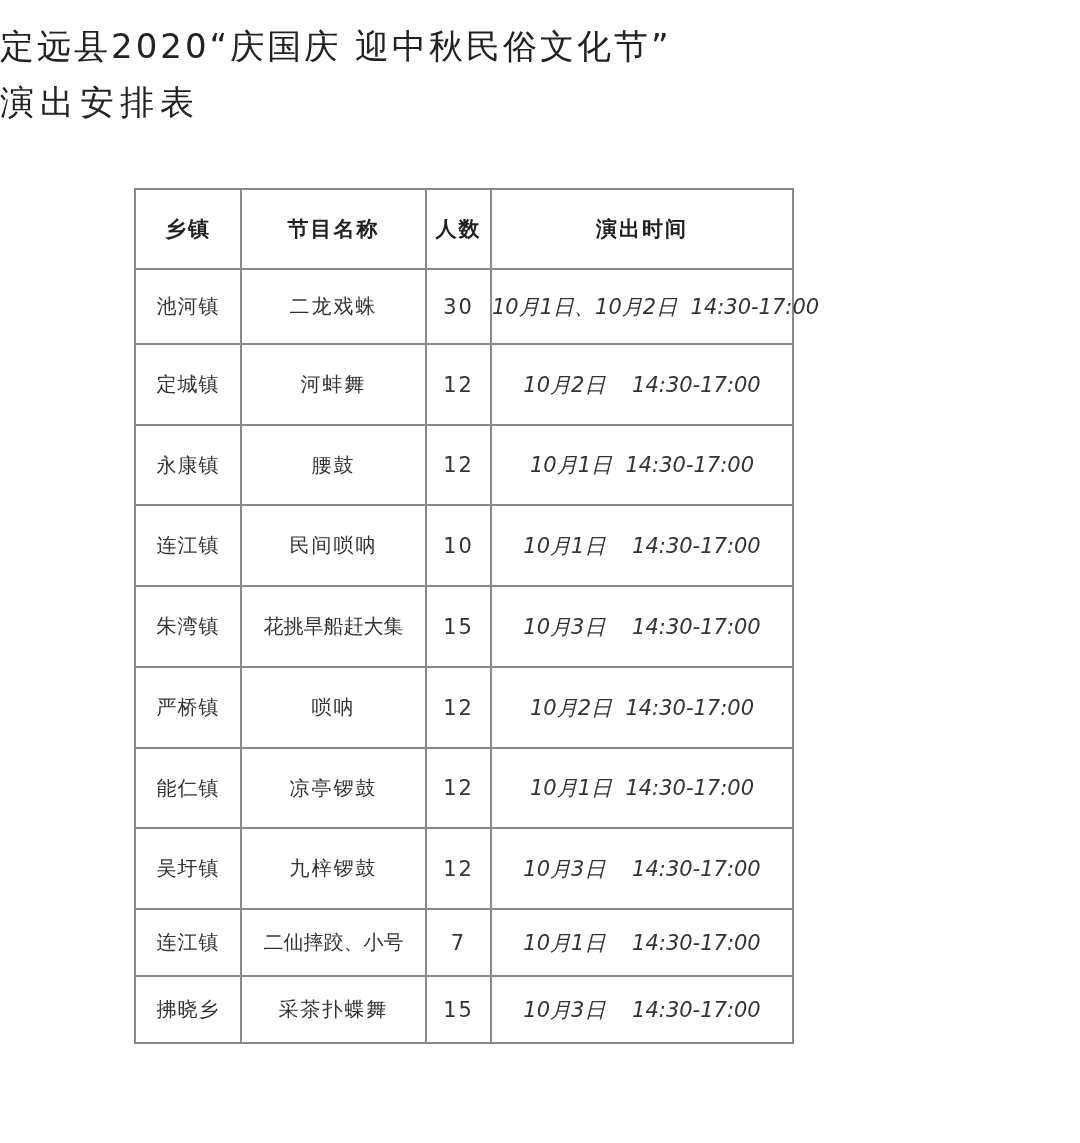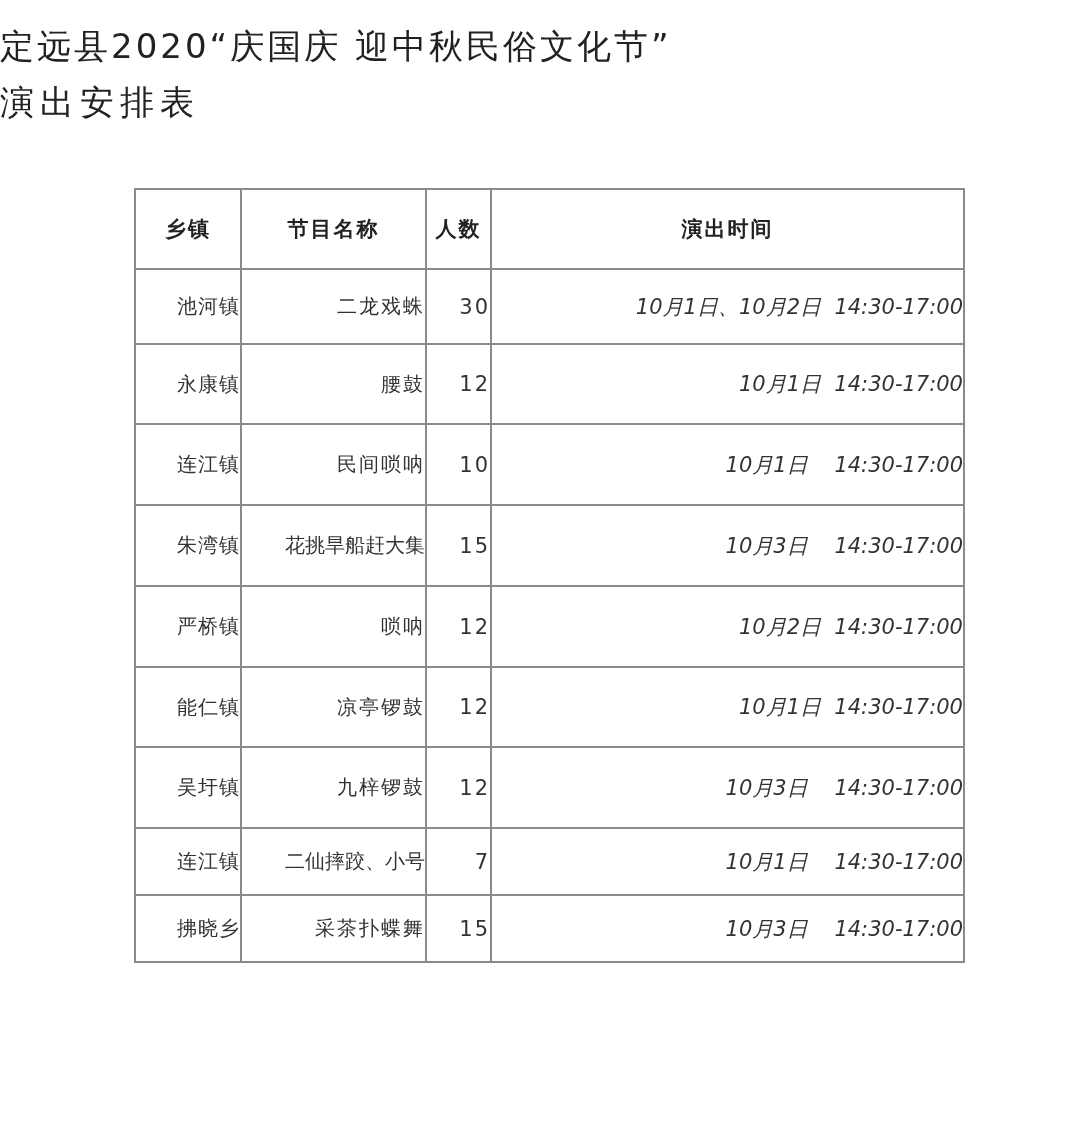--- a/index.html
+++ b/index.html
@@ -8,28 +8,28 @@
     font-family: "DejaVu Sans", sans-serif; color: #2a2a2a; overflow: hidden;
   }
   .title {
     position: absolute; left: 0; width: 1080px; text-align: left;
     font-size: 34px; letter-spacing: 3px; color: #222; font-weight: normal;
   }
   .title.l1 { top: 24px; }
   .title.l2 { top: 80px; letter-spacing: 6px; }
   table.sched {
     position: absolute; left: 134px; top: 188px;
-    width: 831px; border-collapse: collapse; table-layout: fixed;
+    width: 660px; border-collapse: collapse; table-layout: fixed;
   }
   table.sched td, table.sched th {
     border: 2px solid #8a8a8a; text-align: center; vertical-align: middle;
     padding: 0; font-weight: normal; color: #333;
   }
   table.sched th { font-size: 21px; color: #222; font-weight: bold; letter-spacing: 2px; }
-  table.sched td { font-size: 20px; letter-spacing: 2px; text-align: right; }
+  table.sched td { font-size: 20px; letter-spacing: 2px; }
   table.sched td.time { font-style: italic; letter-spacing: 0px; font-size: 21px; }
   table.sched td.cnt { font-size: 21px; }
   table.sched td.town { letter-spacing: 1px; }
   .col-town { width: 106px; }
   .col-prog { width: 185px; }
   .col-cnt { width: 65px; }
   .col-time { width: auto; }
   tr.hdr { height: 80px; }
 </style>
 </head>
@@ -52,20 +52,26 @@
       <th>人数</th>
       <th>演出时间</th>
     </tr>
   </thead>
   <tbody>
     <tr style="height:75px">
       <td class="town">池河镇</td>
       <td>二龙戏蛛</td>
       <td class="cnt">30</td>
       <td class="time" style="white-space: pre;">10月1日、10月2日  14:30-17:00</td>
+    </tr>
+    <tr style="height:81px">
+      <td class="town">定城镇</td>
+      <td>河蚌舞</td>
+      <td class="cnt">12</td>
+      <td class="time" style="white-space: pre;">10月2日    14:30-17:00</td>
     </tr>
     <tr style="height:80px">
       <td class="town">永康镇</td>
       <td>腰鼓</td>
       <td class="cnt">12</td>
       <td class="time" style="white-space: pre;">10月1日  14:30-17:00</td>
     </tr>
     <tr style="height:81px">
       <td class="town">连江镇</td>
       <td>民间唢呐</td>

